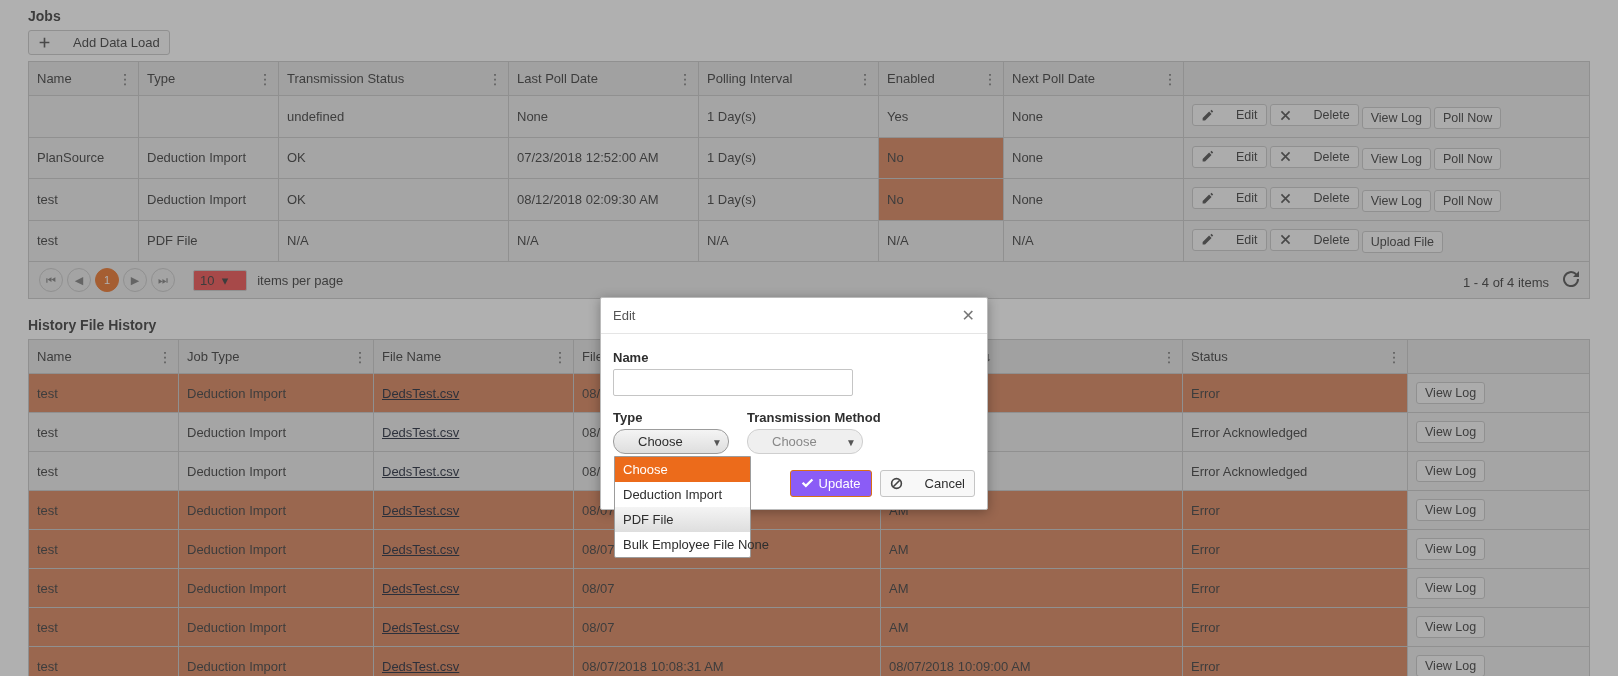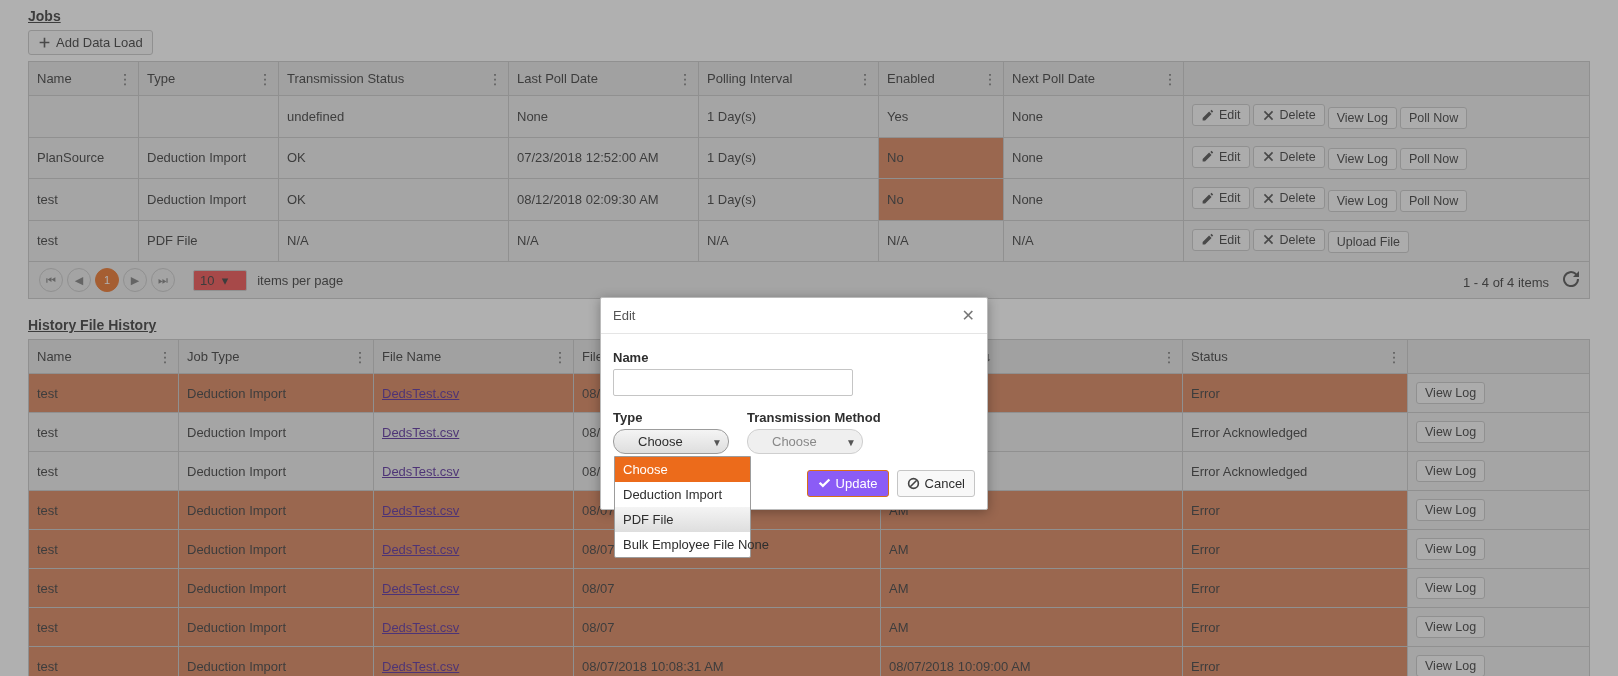--- a/index.html
+++ b/index.html
@@ -6,23 +6,23 @@
   body {
     margin: 0;
     font-family: Arial, Helvetica, sans-serif;
     font-size: 13px;
     background: #fff;
     color: #2e2e2e;
     position: relative;
     width: 1618px;
   }
   .page { padding: 4px 28px 10px 28px; }
-  h3 { font-size: 14px; font-weight: bold; margin: 4px 0 6px 0; text-decoration: underline; }
+  h3 { font-size: 14px; font-weight: bold; margin: 4px 0 6px 0; }
   .btn {
-    display: inline-flex; align-items: center; gap: 5px;
+    display: inline-flex; align-items: center; gap: 22px;
     background: #f8f8f8; border: 1px solid #c5c5c5;
     padding: 4px 9px; border-radius: 3px; font-size: 13px;
     cursor: pointer; color: #2e2e2e;
   }
   .btn svg { width: 13px; height: 13px; }
   table.grid {
     width: 100%; border-collapse: collapse; table-layout: fixed;
   }
   table.grid th, table.grid td {
     border: 1px solid #c5c5c5; padding: 8px 8px; text-align: left;
@@ -51,21 +51,21 @@
     width: 24px; height:24px; border:1px solid #c5c5c5; border-radius:50%;
     background:#e9e9e9; display:inline-flex; align-items:center; justify-content:center;
     font-size:11px; cursor:pointer; color:#777;
   }
   .pager-btn.active { background:#ec6b1b; color:#fff; border-color:#ec6b1b;}
   .pager-select {
     border:1px solid #c5c5c5; padding:2px 18px 2px 6px; background:#ef4444;
     border-radius:2px; margin-left:14px; margin-right:6px; position:relative;
   }
   .refresh svg{ width:16px; height:16px; cursor:pointer; }
-  .link { color:#4c1d95; text-decoration:underline; cursor:pointer; }
+  .link { color:#0f172a; text-decoration:underline; cursor:pointer; }
 
   
   tr.status-error td { background:#d87a4f; }
   tr.status-error td.actions { background:#ebebeb; }
   tr.status-ack td { background:#ebebeb; }
 
   
   .dim {
     position:absolute; inset:0; background:rgba(80,80,80,0.45);
     z-index:5;

